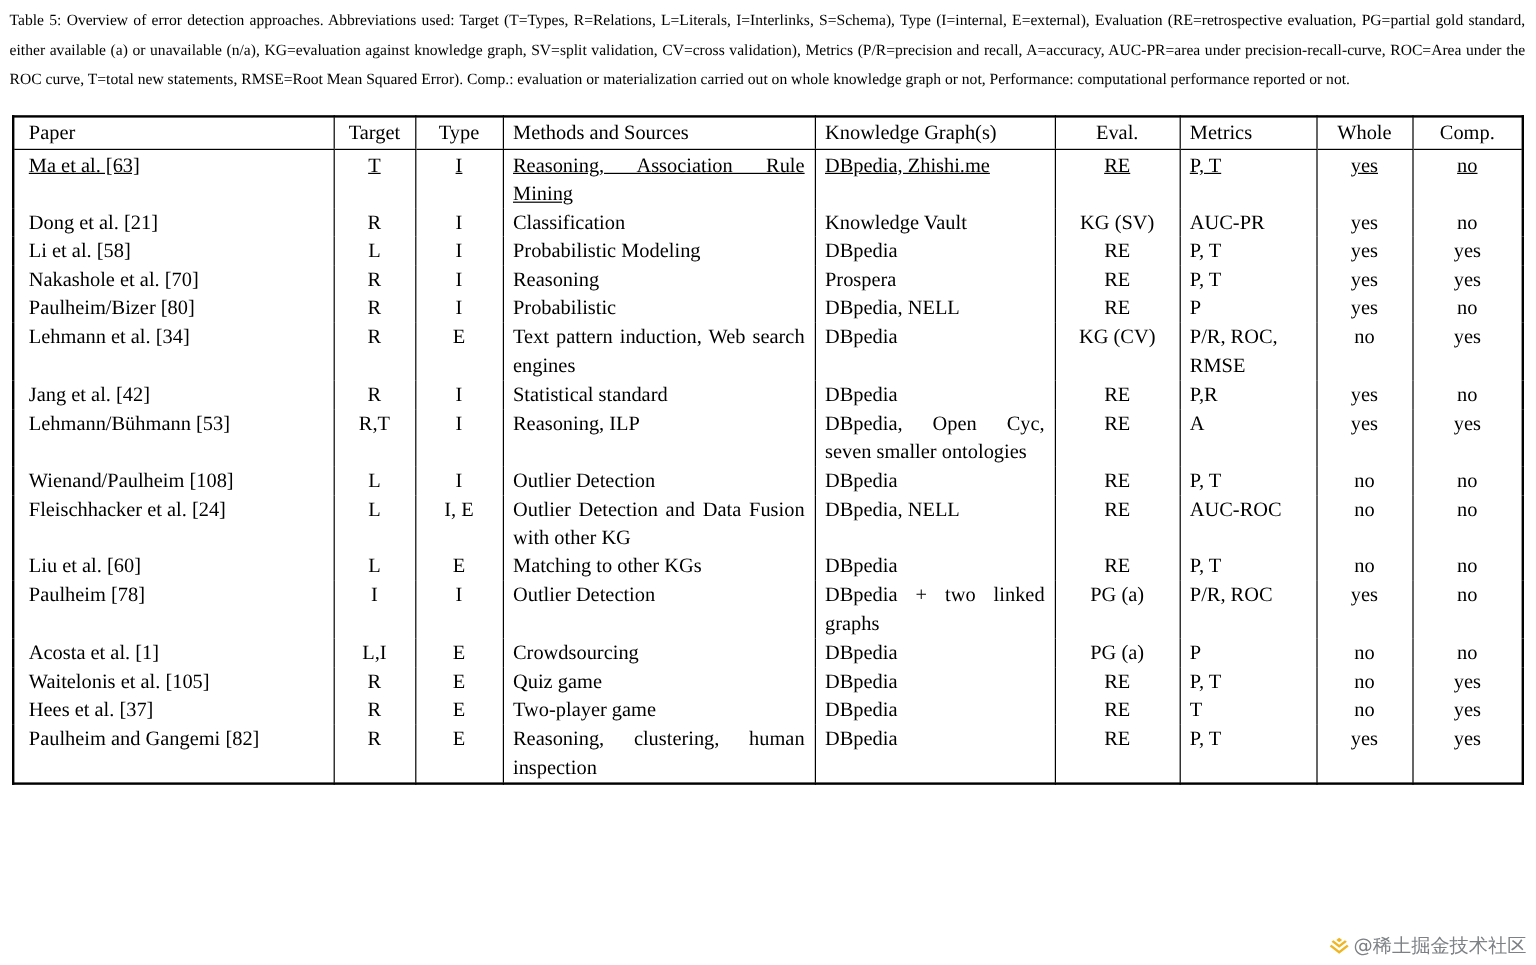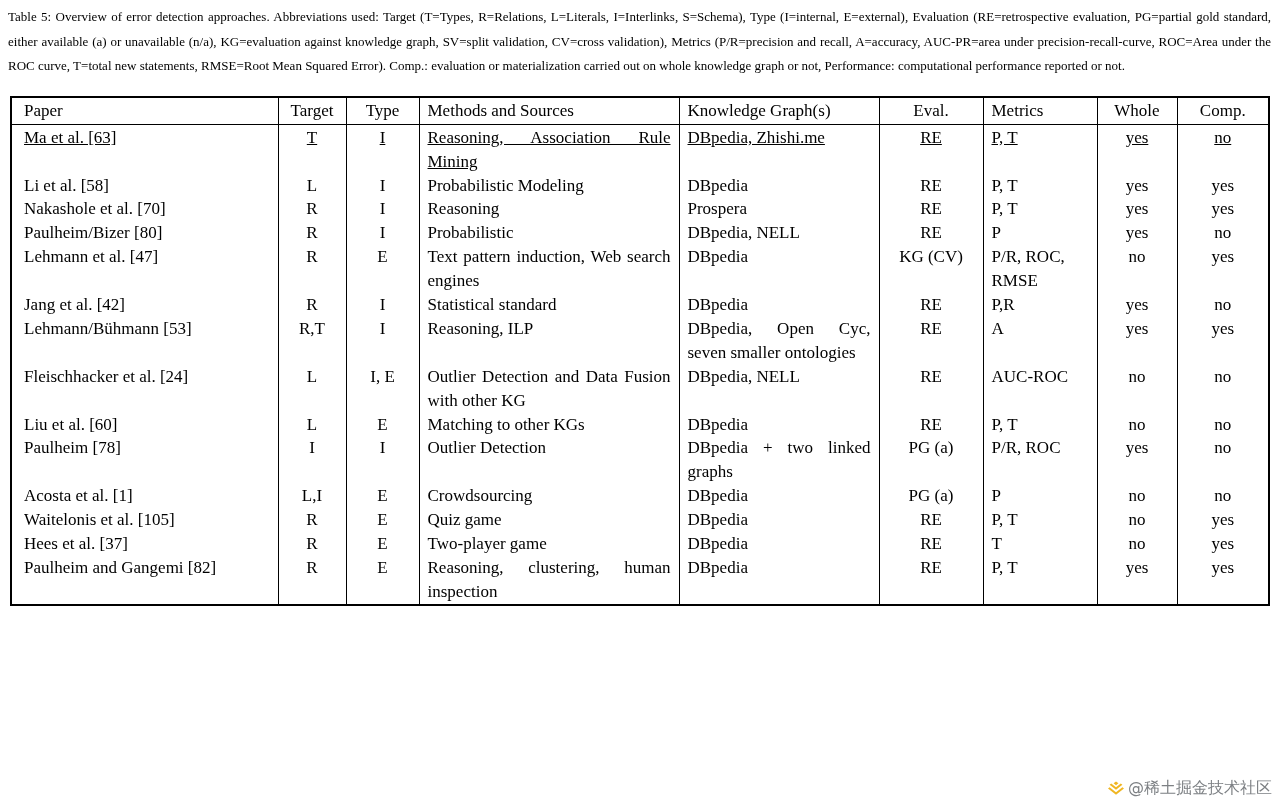--- a/index.html
+++ b/index.html
@@ -107,20 +107,31 @@
           <td class="al-center">T</td>
           <td class="al-center">I</td>
           <td class="al-justify">Reasoning, Association Rule Mining</td>
           <td class="al-justify">DBpedia, Zhishi.me</td>
           <td class="al-center">RE</td>
           <td class="al-left">P, T</td>
           <td class="al-center">yes</td>
           <td class="al-center">no</td>
         </tr>
         <tr>
+          <td class="al-left">Dong et al. [21]</td>
+          <td class="al-center">R</td>
+          <td class="al-center">I</td>
+          <td class="al-justify">Classification</td>
+          <td class="al-justify">Knowledge Vault</td>
+          <td class="al-center">KG (SV)</td>
+          <td class="al-left">AUC-PR</td>
+          <td class="al-center">yes</td>
+          <td class="al-center">no</td>
+        </tr>
+        <tr>
           <td class="al-left">Li et al. [58]</td>
           <td class="al-center">L</td>
           <td class="al-center">I</td>
           <td class="al-justify">Probabilistic Modeling</td>
           <td class="al-justify">DBpedia</td>
           <td class="al-center">RE</td>
           <td class="al-left">P, T</td>
           <td class="al-center">yes</td>
           <td class="al-center">yes</td>
         </tr>
@@ -140,21 +151,21 @@
           <td class="al-center">R</td>
           <td class="al-center">I</td>
           <td class="al-justify">Probabilistic</td>
           <td class="al-justify">DBpedia, NELL</td>
           <td class="al-center">RE</td>
           <td class="al-left">P</td>
           <td class="al-center">yes</td>
           <td class="al-center">no</td>
         </tr>
         <tr>
-          <td class="al-left">Lehmann et al. [47]</td>
+          <td class="al-left">Lehmann et al. [34]</td>
           <td class="al-center">R</td>
           <td class="al-center">E</td>
           <td class="al-justify">Text pattern induction, Web search engines</td>
           <td class="al-justify">DBpedia</td>
           <td class="al-center">KG (CV)</td>
           <td class="al-left">P/R, ROC, RMSE</td>
           <td class="al-center">no</td>
           <td class="al-center">yes</td>
         </tr>
         <tr>
@@ -171,20 +182,31 @@
         <tr>
           <td class="al-left">Lehmann/Bühmann [53]</td>
           <td class="al-center">R,T</td>
           <td class="al-center">I</td>
           <td class="al-justify">Reasoning, ILP</td>
           <td class="al-justify">DBpedia, Open Cyc, seven smaller ontologies</td>
           <td class="al-center">RE</td>
           <td class="al-left">A</td>
           <td class="al-center">yes</td>
           <td class="al-center">yes</td>
+        </tr>
+        <tr>
+          <td class="al-left">Wienand/Paulheim [108]</td>
+          <td class="al-center">L</td>
+          <td class="al-center">I</td>
+          <td class="al-justify">Outlier Detection</td>
+          <td class="al-justify">DBpedia</td>
+          <td class="al-center">RE</td>
+          <td class="al-left">P, T</td>
+          <td class="al-center">no</td>
+          <td class="al-center">no</td>
         </tr>
         <tr>
           <td class="al-left">Fleischhacker et al. [24]</td>
           <td class="al-center">L</td>
           <td class="al-center">I, E</td>
           <td class="al-justify">Outlier Detection and Data Fusion with other KG</td>
           <td class="al-justify">DBpedia, NELL</td>
           <td class="al-center">RE</td>
           <td class="al-left">AUC-ROC</td>
           <td class="al-center">no</td>

